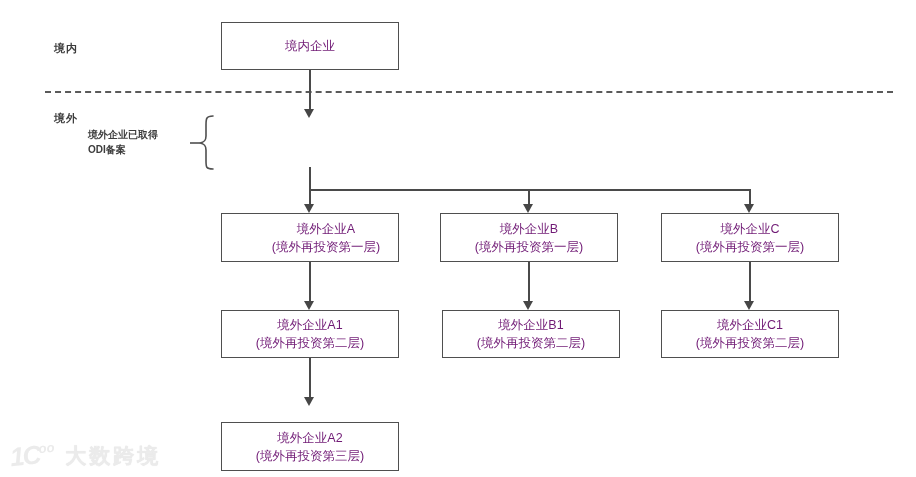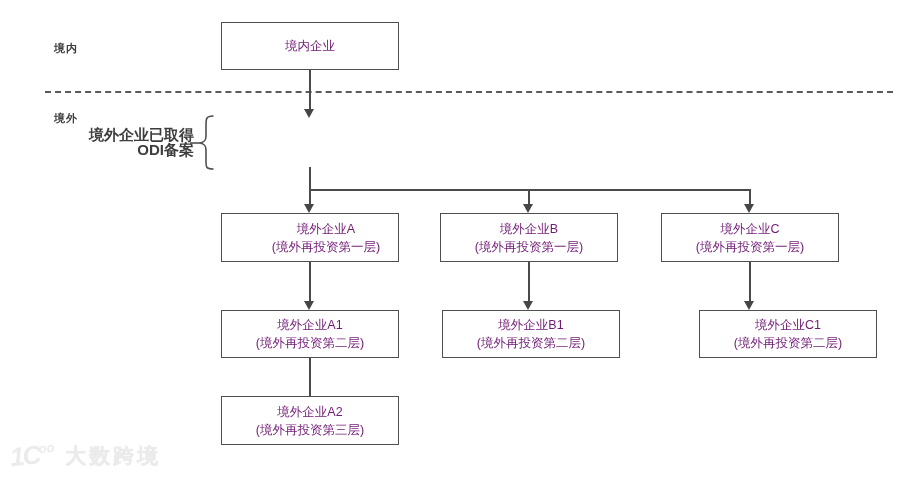--- a/index.html
+++ b/index.html
@@ -46,22 +46,22 @@
   .arrow{
     position:absolute;width:0;height:0;
     border-left:5.5px solid transparent;
     border-right:5.5px solid transparent;
     border-top:9px solid #464646;
     z-index:1;
   }
   .annotation{
     position:absolute;
     left:88px;top:127px;width:106px;
-    text-align:right;
-    font-size:15px;
+    text-align:left;
+    font-size:10px;
     line-height:15px;
     font-weight:700;
     color:#3d3d3d;
   }
   .brace{
     position:absolute;left:186px;top:113px;z-index:1;
   }
   .watermark{
     position:absolute;
     left:10px;top:440px;
@@ -130,26 +130,26 @@
   <div class="node" style="left:221px;top:310px;">
     <div>境外企业A1</div>
     <div>(境外再投资第二层)</div>
   </div>
 
   <div class="node" style="left:428px;top:310px;margin-left:14px;">
     <div>境外企业B1</div>
     <div>(境外再投资第二层)</div>
   </div>
 
-  <div class="node" style="left:699px;top:310px;">
+  <div class="node" style="left:661px;top:310px;">
     <div>境外企业C1</div>
     <div>(境外再投资第二层)</div>
   </div>
 
-  <div class="node" style="left:221px;top:396px;height:49px;">
+  <div class="node" style="left:221px;top:422px;height:49px;">
     <div>境外企业A2</div>
     <div>(境外再投资第三层)</div>
   </div>
 
   <div class="vline" style="left:309px;top:70px;height:40px;"></div>
   <div class="arrow" style="left:304px;top:109px;"></div>
 
   <div class="vline" style="left:309px;top:167px;height:37px;"></div>
   <div class="hline" style="left:309px;top:189px;width:442px;"></div>
   <div class="arrow" style="left:304px;top:204px;"></div>

